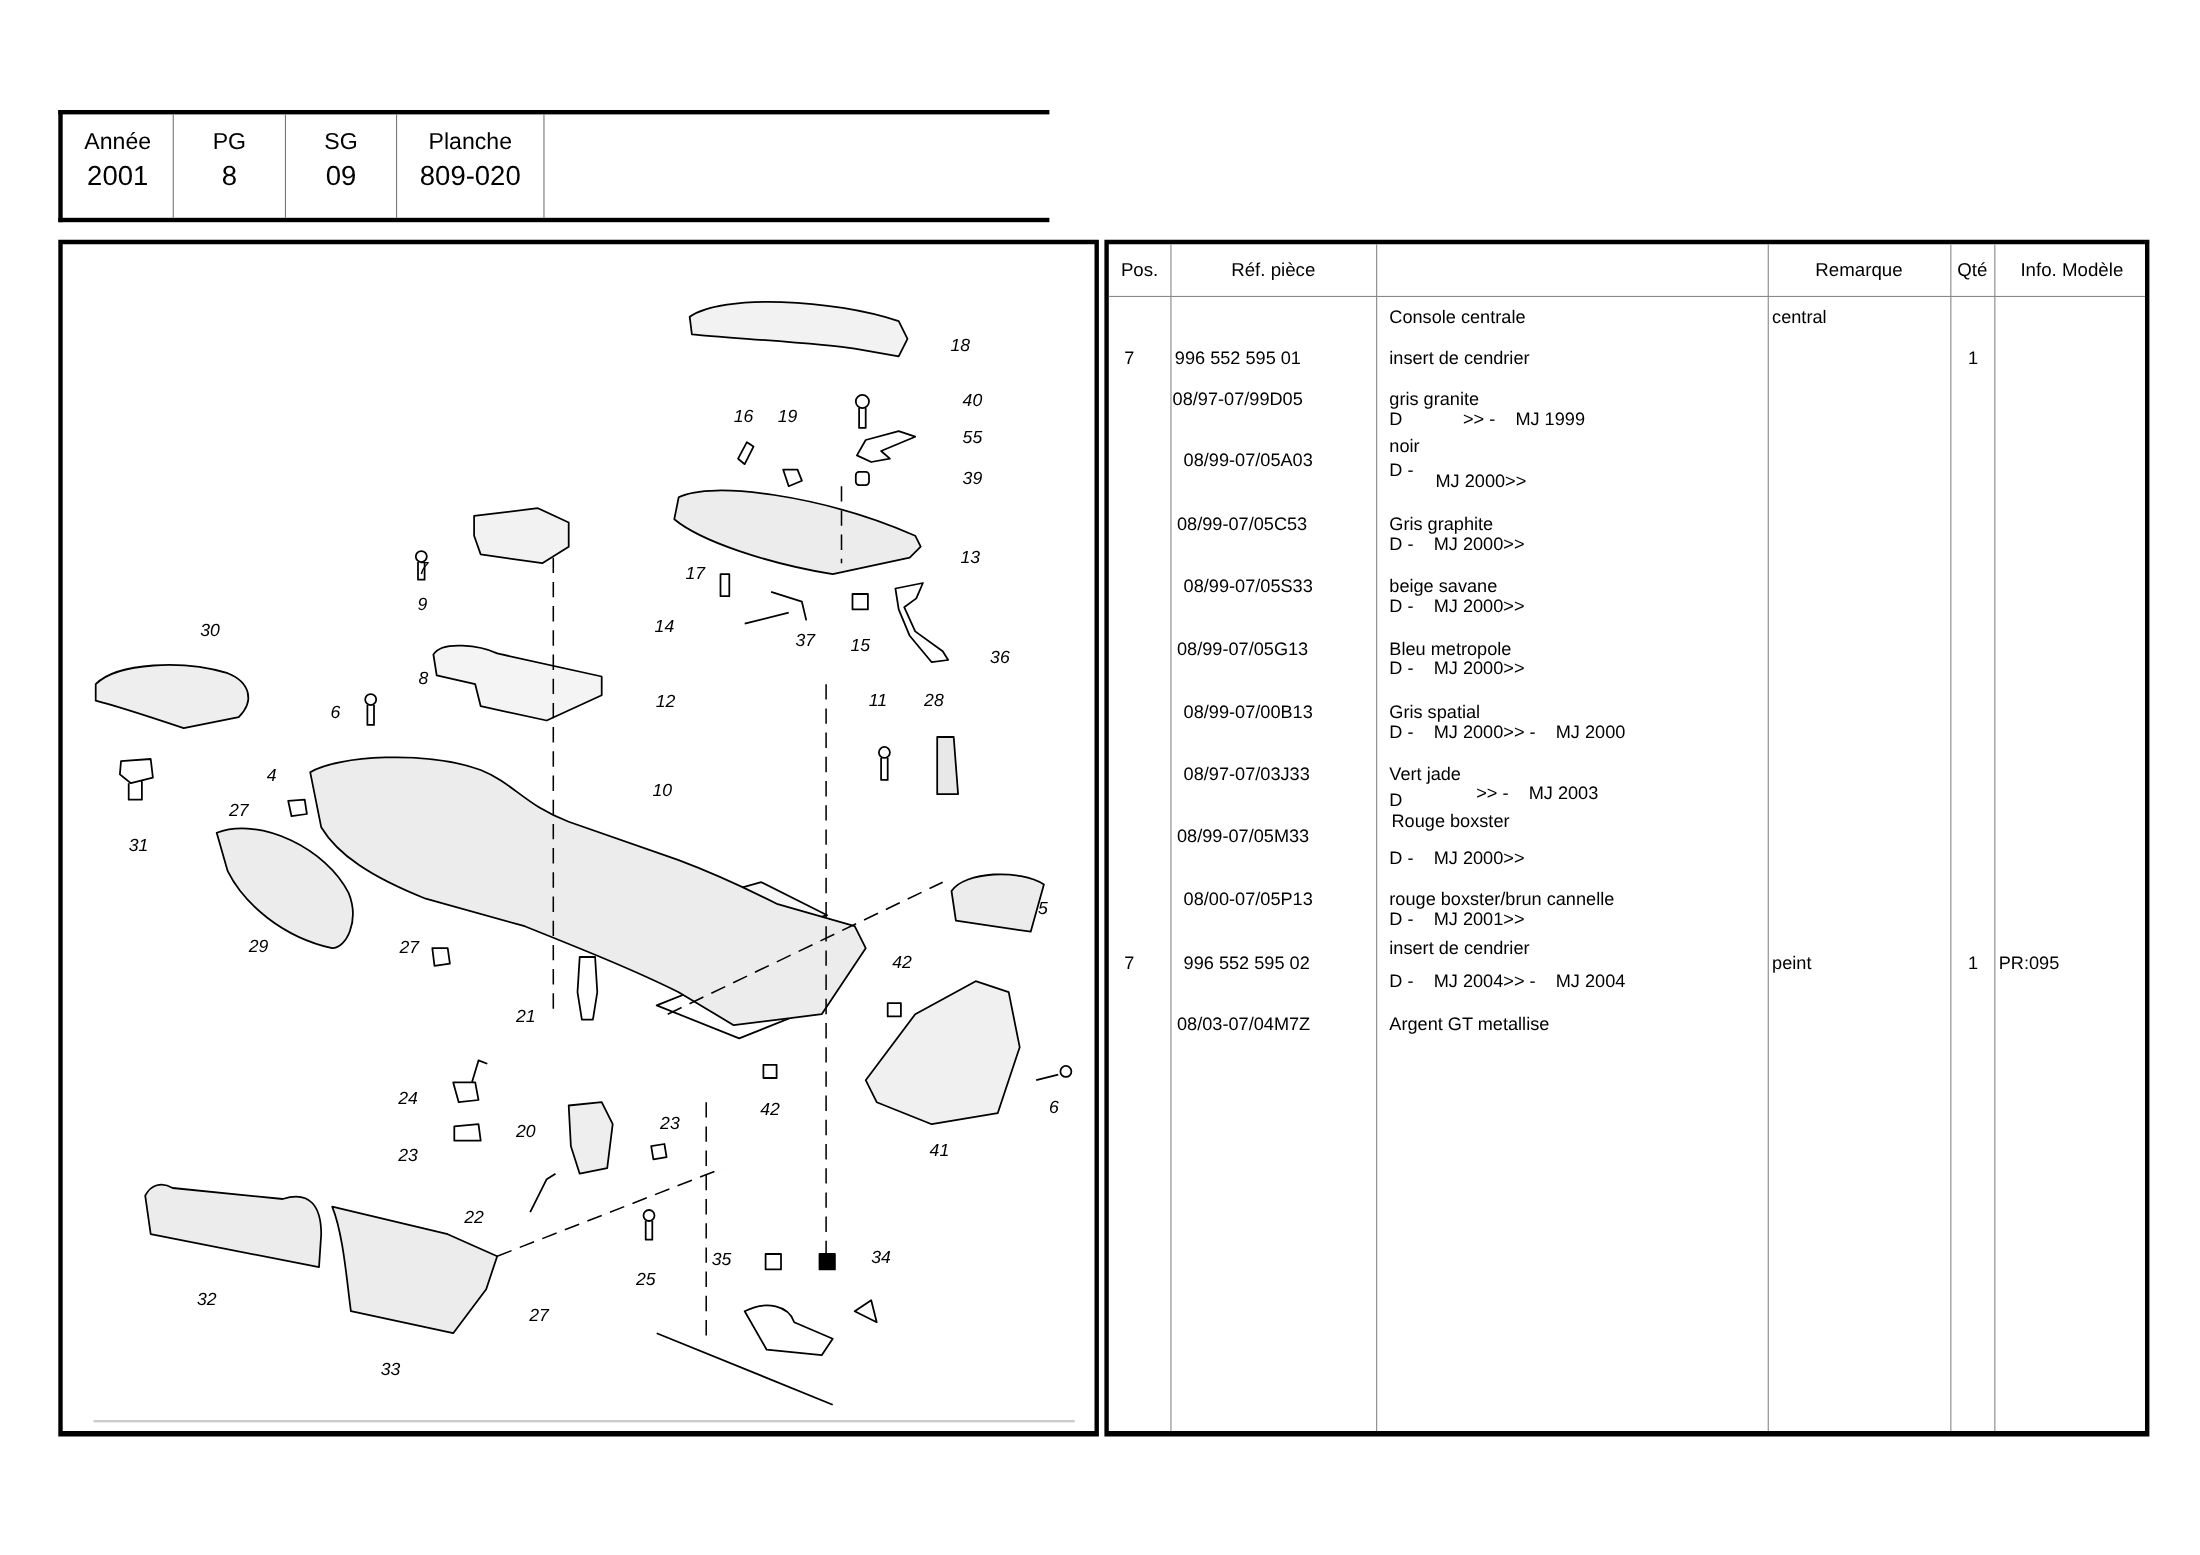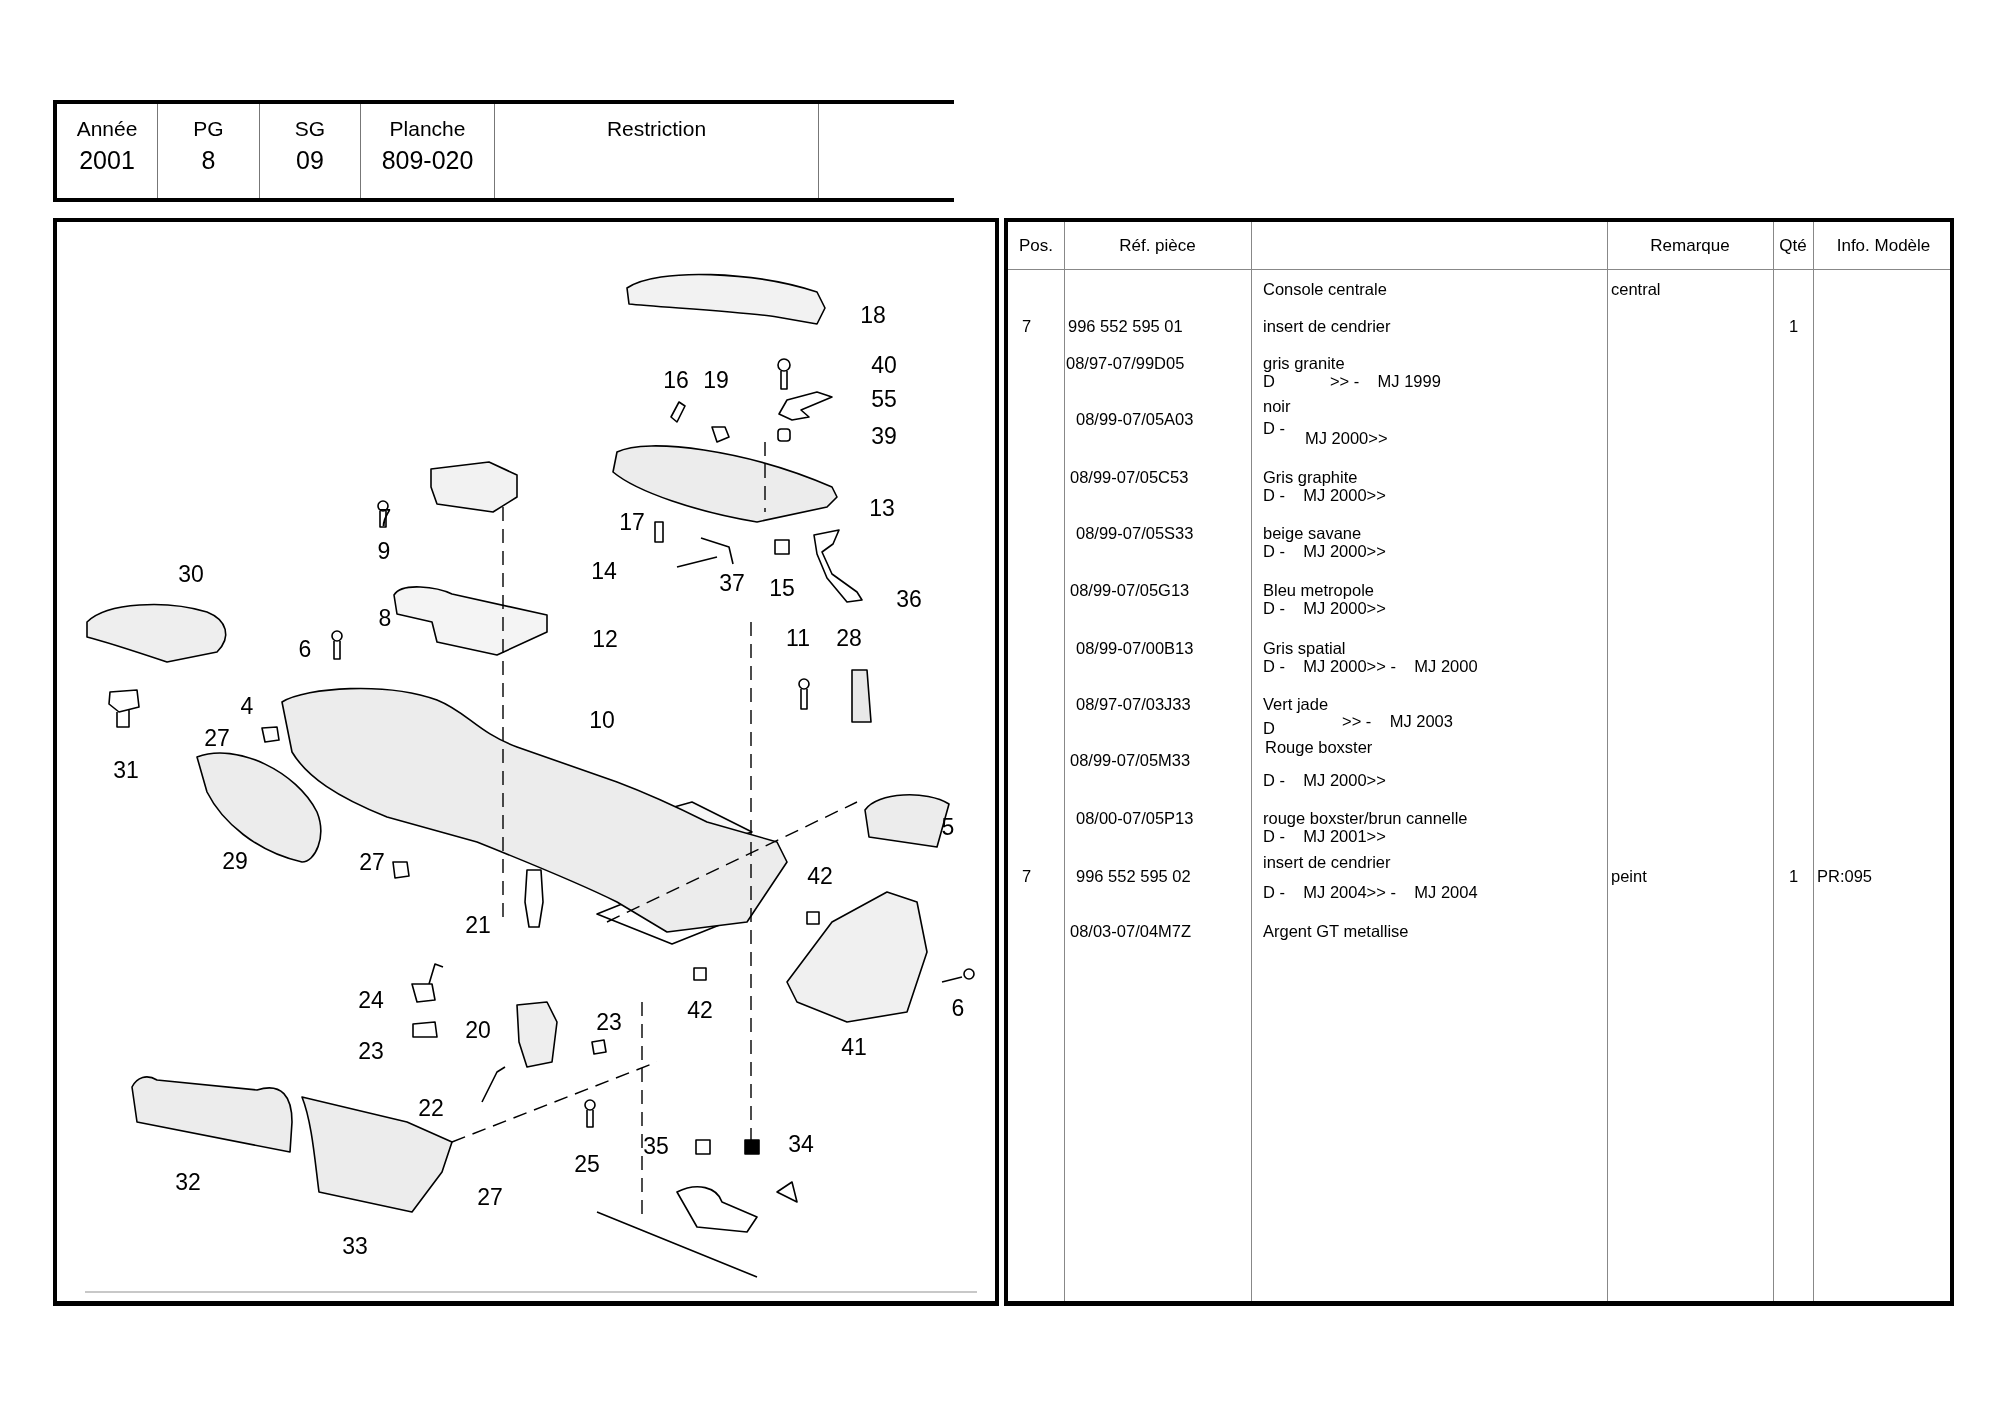--- a/index.html
+++ b/index.html
@@ -12,21 +12,21 @@
          box-sizing:border-box; display:flex; }
   #hdr .hcell { border-right:1px solid #777; text-align:center; box-sizing:border-box; height:100%; }
   #hdr .hcell .lbl { font-size:21px; margin-top:13px; display:block; }
   #hdr .hcell .val { font-size:25px; margin-top:5px; display:block; }
 
   
   #diagram { position:absolute; left:53px; top:218px; width:946px; height:1088px;
              border:4px solid #000; box-sizing:border-box; border-bottom-width:5px; }
   #diagram svg { position:absolute; left:0; top:0; }
   #diagram .bottom-rule { position:absolute; left:28px; right:18px; bottom:8px; height:2px; background:#c8c8c8; }
-  .callout { position:absolute; font-size:23px; line-height:1; transform:translate(-50%,-50%); white-space:nowrap; }
+  .callout { position:absolute; font-size:16px; line-height:1; transform:translate(-50%,-50%); white-space:nowrap;font-style:italic; }
 
   
   #parts { position:absolute; left:1004px; top:218px; width:950px; height:1088px;
            border:4px solid #000; border-bottom-width:5px; box-sizing:border-box; }
   #parts .colline { position:absolute; top:0; bottom:0; width:1px; background:#888; }
   #parts .hrow { position:absolute; left:0; right:0; top:0; height:47px; border-bottom:1px solid #888; }
   #parts .th { position:absolute; top:0; height:47px; line-height:47px; font-size:17px; text-align:center; }
   #parts .td { position:absolute; font-size:16.5px; line-height:1; white-space:pre; }
 </style>
 </head>
@@ -41,24 +41,20 @@
     <span class="lbl">PG</span>
     <span class="val">8</span>
   </div>
   <div class="hcell" style="width:101px">
     <span class="lbl">SG</span>
     <span class="val">09</span>
   </div>
   <div class="hcell" style="width:134px">
     <span class="lbl">Planche</span>
     <span class="val">809-020</span>
-  </div>
-  <div class="hcell" style="width:324px">
-    <span class="lbl">Restriction</span>
-    <span class="val"></span>
   </div>
 </div>
 
 <div id="diagram">
   <svg width="940" height="1080" viewBox="0 0 940 1080" fill="none" stroke="#000" stroke-width="1.6" stroke-linejoin="round">
 
     <path d="M570 66 C600 45,700 50,760 70 L768 86 L760 102 L720 95 C690 90,600 85,572 82 Z" fill="#f2f2f2"></path>
 
     <g>
         <circle cx="727" cy="143" r="6"></circle>

